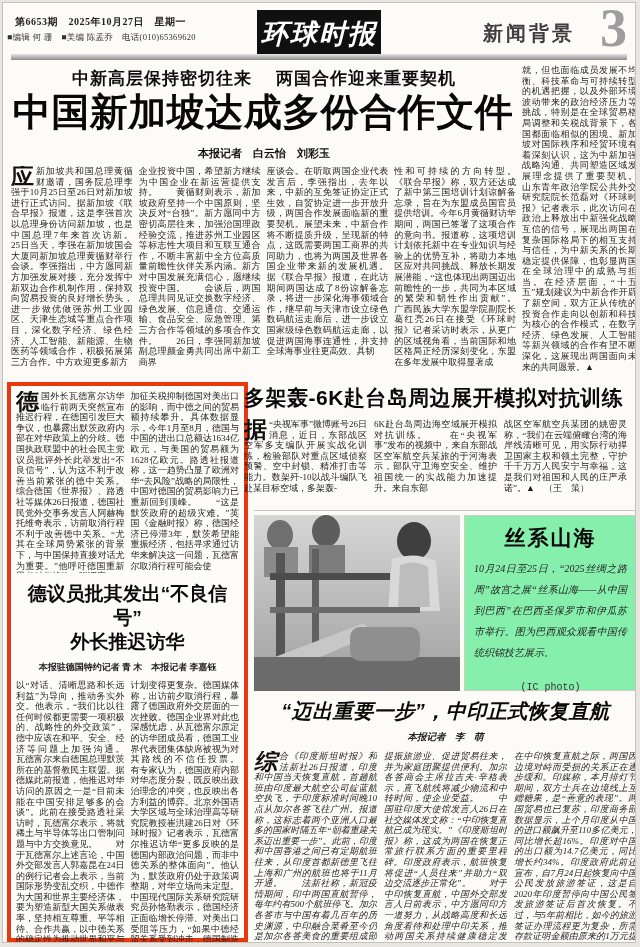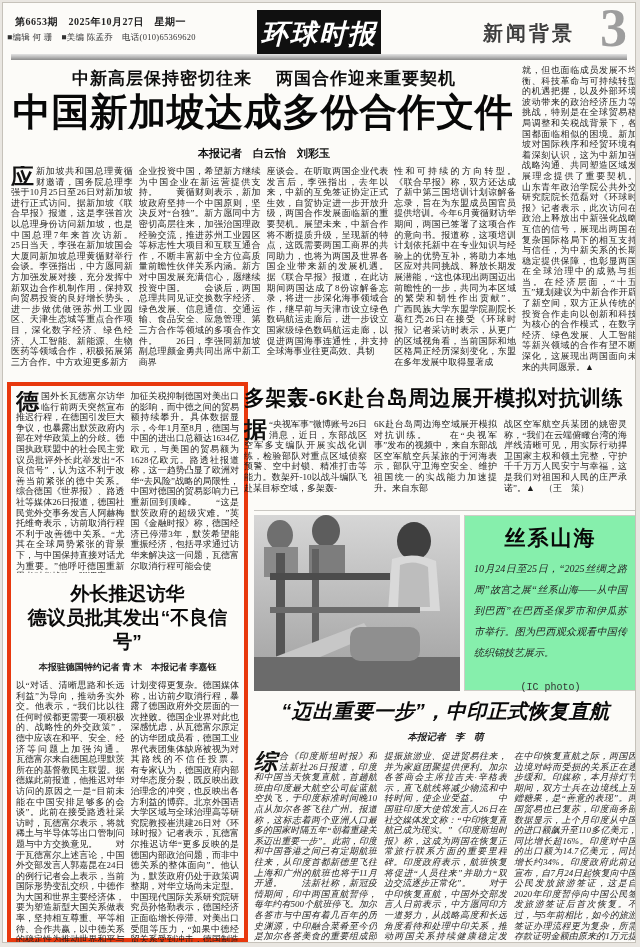--- a/index.html
+++ b/index.html
@@ -104,22 +104,22 @@
   <div class="lead-col5 btxt">就，但也面临成员发展不均衡、科技革命与可持续转型的机遇把握，以及外部环境波动带来的政治经济压力等挑战，特别是在全球贸易格局调整和关税战背景下，各国都面临相似的困境。新加坡对国际秩序和经贸环境有着深刻认识，这为中新加强战略沟通、共同塑造区域发展理念提供了重要契机。　　山东青年政治学院公共外交研究院院长范磊对《环球时报》记者表示，此次访问在政治上释放出中新强化战略互信的信号，展现出两国在复杂国际格局下的相互支持与信任，为中新关系的长期稳定提供保障，也彰显两国在全球治理中的成熟与担当。在经济层面，“十五五”规划建议为中新合作开辟了新空间，双方正从传统的投资合作走向以创新和科技为核心的合作模式，在数字经济、绿色发展、人工智能等新兴领域的合作有望不断深化，这展现出两国面向未来的共同愿景。▲</div>
 
   <div class="red-box">
     <div class="g-top">
       <div class="col btxt">
         <span class="dropcap">德</span><span>国外长瓦德富尔访华临行前两天突然宣布推迟行程，在德国引发巨大争议，也暴露出默茨政府内部在对华政策上的分歧。德国执政联盟中的社会民主党议员批评外长此举发出“不良信号”，认为这不利于改善当前紧张的德中关系。　　综合德国《世界报》、路透社等媒体26日报道，德国社民党外交事务发言人阿赫梅托维奇表示，访前取消行程不利于改善德中关系。“尤其在全球局势紧张的背景下，与中国保持直接对话尤为重要。”他呼吁德国重新思考对华战略，强调应</span>
       </div>
       <div class="col btxt">加征关税抑制德国对美出口的影响，而中德之间的贸易额持续攀升。具体数据显示，今年1月至8月，德国与中国的进出口总额达1634亿欧元，与美国的贸易额为1628亿欧元。路透社报道称，这一趋势凸显了欧洲对华“去风险”战略的局限性，中国对德国的贸易影响力已重新回到顶峰。　　“这是默茨政府的超级灾难。”英国《金融时报》称，德国经济已停滞3年，默茨希望能重振经济，包括寻求通过访华来解决这一问题，瓦德富尔取消行程可能会使</div>
     </div>
     <div class="g-headline">
+      <div>德议员批其发出“不良信号”</div>
       <div>外长推迟访华</div>
-      <div>德议员批其发出“不良信号”</div>
     </div>
     <div class="g-byline">本报驻德国特约记者 青 木　本报记者 李嘉钰</div>
     <div class="g-bottom">
       <div class="col btxt">以“对话、清晰思路和长远利益”为导向，推动务实外交。他表示，“我们比以往任何时候都更需要一项积极的、战略性的外交政策”，德中应该在和平、安全、经济等问题上加强沟通。　　瓦德富尔来自德国总理默茨所在的基督教民主联盟。据德媒此前报道，他推迟对华访问的原因之一是“目前未能在中国安排足够多的会谈”。此前在接受路透社采访时，瓦德富尔表示，将就稀土与半导体等出口管制问题与中方交换意见。　　对于瓦德富尔上述言论，中国外交部发言人郭嘉昆在24日的例行记者会上表示，当前国际形势变乱交织，中德作为大国和世界主要经济体，要为塑造新型大国关系做表率，坚持相互尊重、平等相待、合作共赢，以中德关系的稳定性为推动世界和平与发展作出更大贡献，这也是包括德国企业界在内的两国人民的共同愿望。　　德国联邦统计局初步数据显示，2025年前8个月，中国重新超越美国，成为德国最大贸易伙伴。这一变化主要受美国</div>
       <div class="col btxt">计划变得更复杂。德国媒体称，出访前夕取消行程，暴露了德国政府外交层面的一次挫败。德国企业界对此也深感忧虑，从瓦德富尔原定的访华团成员看，德国工业界代表团集体缺席被视为对其路线的不信任投票。　　有专家认为，德国政府内部对华态度分裂，既反映出政治理念的冲突，也反映出各方利益的博弈。北京外国语大学区域与全球治理高等研究院教授崔洪建26日对《环球时报》记者表示，瓦德富尔推迟访华“更多反映的是德国内部政治问题，而非中德关系的整体面向”。他认为，默茨政府仍处于政策调整期，对华立场尚未定型。　　中国现代国际关系研究院研究员孙恪勤表示，德国经济正面临增长停滞、对美出口受阻等压力，“如果中德经贸关系受到冲击，德国制造业将难以承受”。孙恪勤称，中德之间有着广阔的合作前景，德国只有在相互尊重的基础上采取平等互利、务实合作的对华政策，才能有望实现共赢。▲</div>
     </div>
   </div>
 
   <div class="pla">
     <div class="pla-headline">多架轰-6K赴台岛周边展开模拟对抗训练</div>

